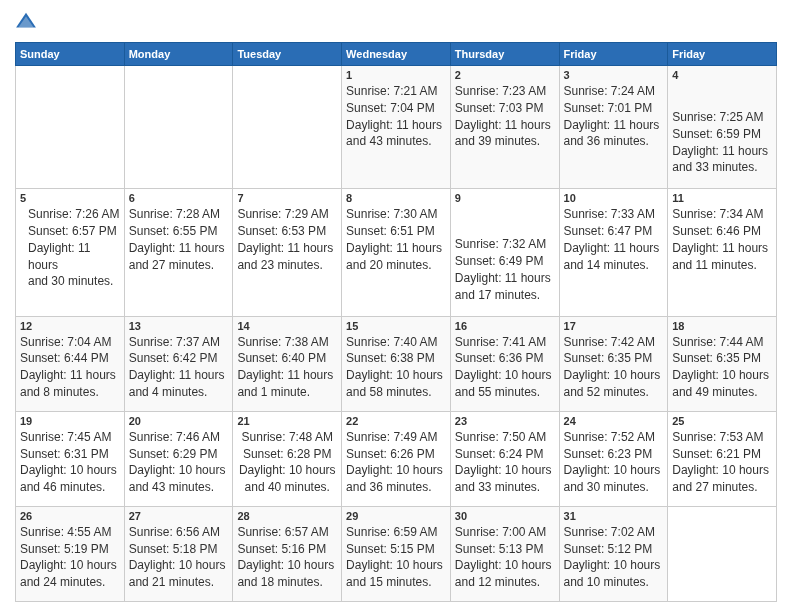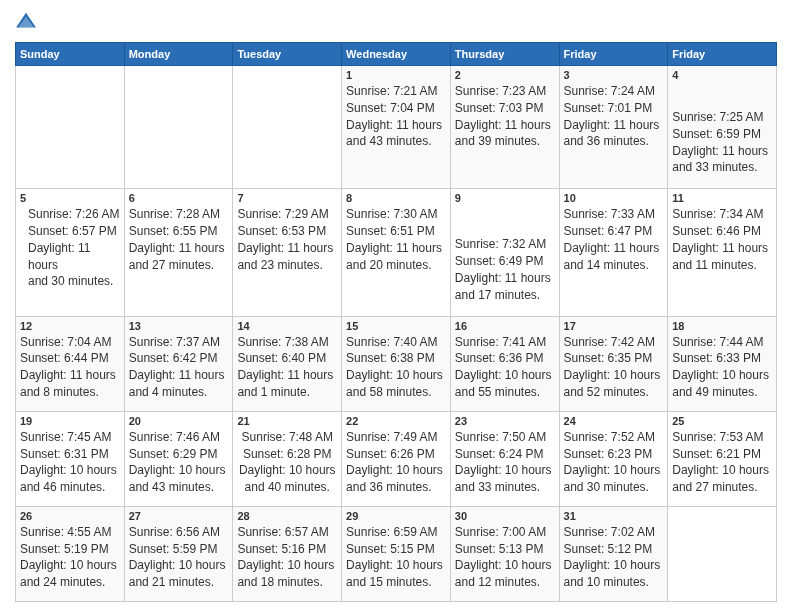--- a/index.html
+++ b/index.html
@@ -259,21 +259,21 @@
           <td>
             <span class="day-number">17</span>
             <div class="day-info" style="white-space: pre-line;">Sunrise: 7:42 AM
 Sunset: 6:35 PM
 Daylight: 10 hours
 and 52 minutes.</div>
           </td>
           <td>
             <span class="day-number">18</span>
             <div class="day-info" style="white-space: pre-line;">Sunrise: 7:44 AM
-Sunset: 6:33 PM
+Sunset: 6:35 PM
 Daylight: 10 hours
 and 49 minutes.</div>
           </td>
         </tr>
         <tr>
           <td>
             <span class="day-number">19</span>
             <div class="day-info" style="white-space: pre-line;">Sunrise: 7:45 AM
 Sunset: 6:31 PM
 Daylight: 10 hours
@@ -326,21 +326,21 @@
           <td>
             <span class="day-number">26</span>
             <div class="day-info" style="white-space: pre-line;">Sunrise: 4:55 AM
 Sunset: 5:19 PM
 Daylight: 10 hours
 and 24 minutes.</div>
           </td>
           <td>
             <span class="day-number">27</span>
             <div class="day-info" style="white-space: pre-line;">Sunrise: 6:56 AM
-Sunset: 5:59 PM
+Sunset: 5:18 PM
 Daylight: 10 hours
 and 21 minutes.</div>
           </td>
           <td>
             <span class="day-number">28</span>
             <div class="day-info" style="white-space: pre-line;">Sunrise: 6:57 AM
 Sunset: 5:16 PM
 Daylight: 10 hours
 and 18 minutes.</div>
           </td>

